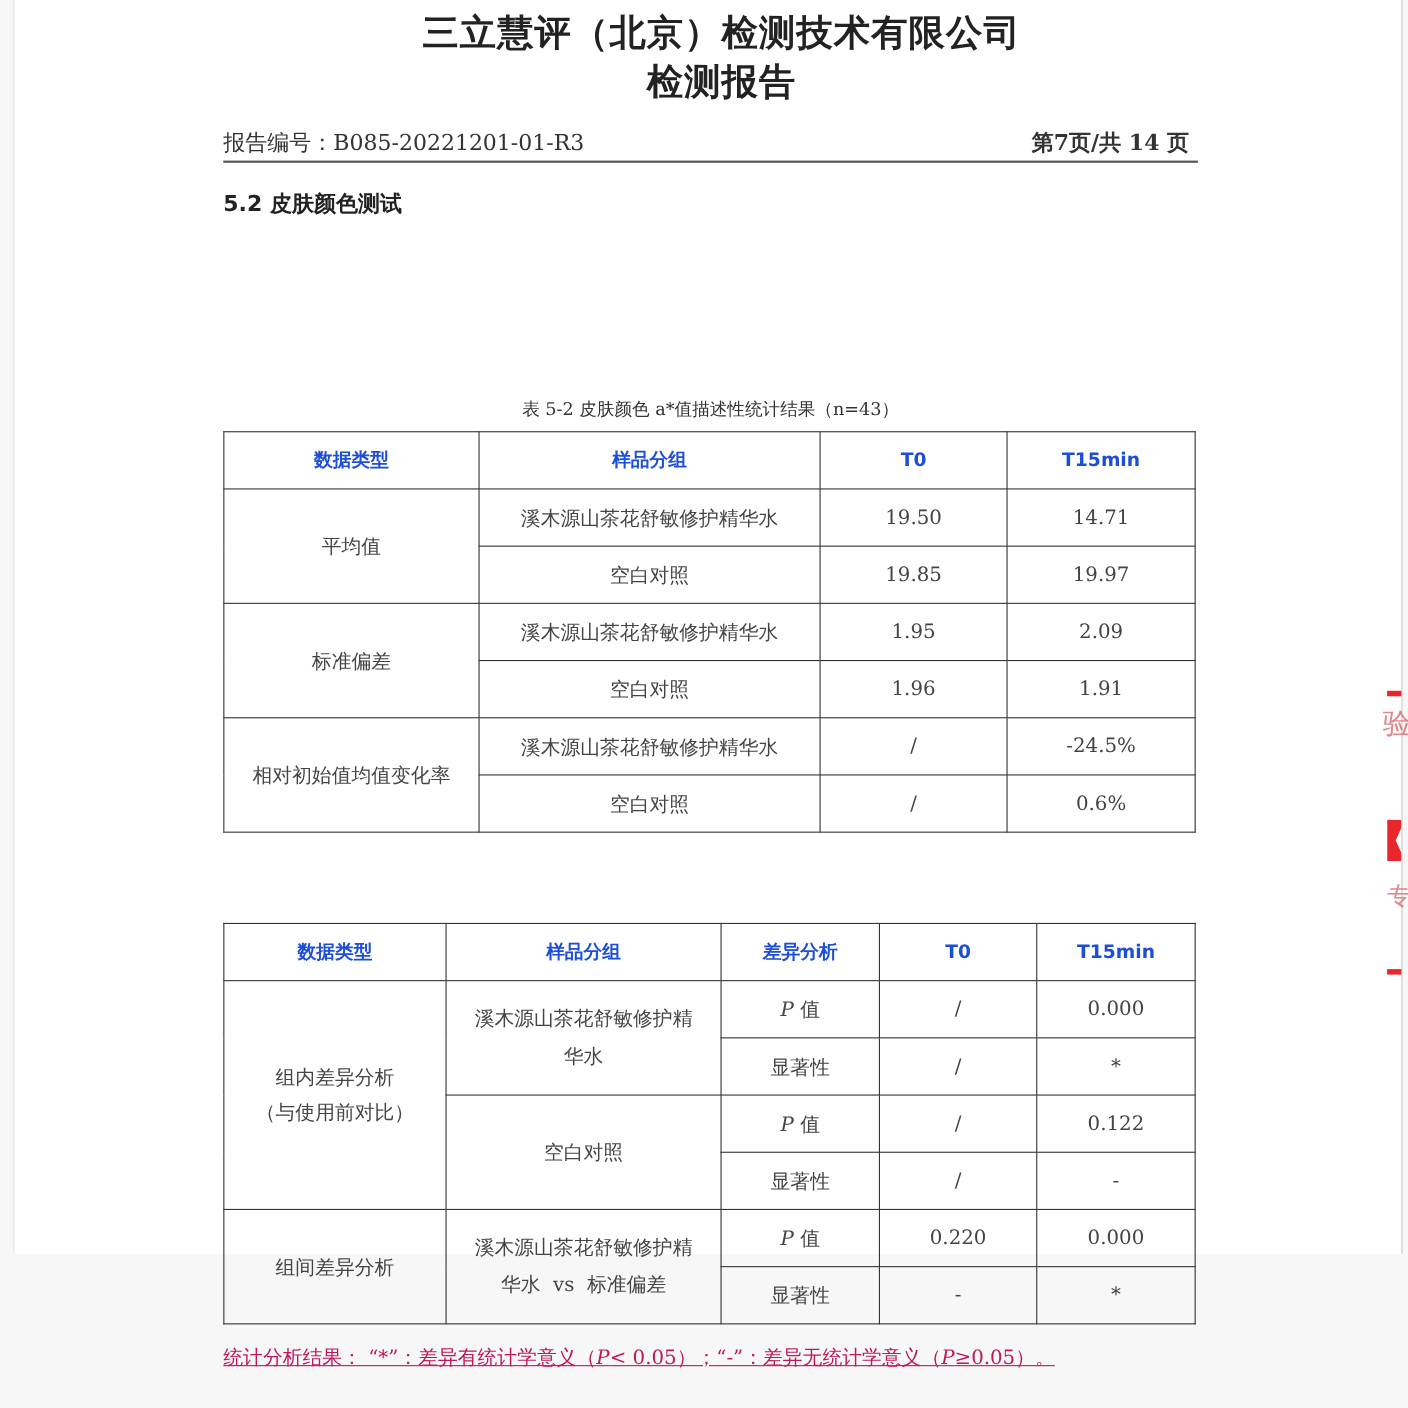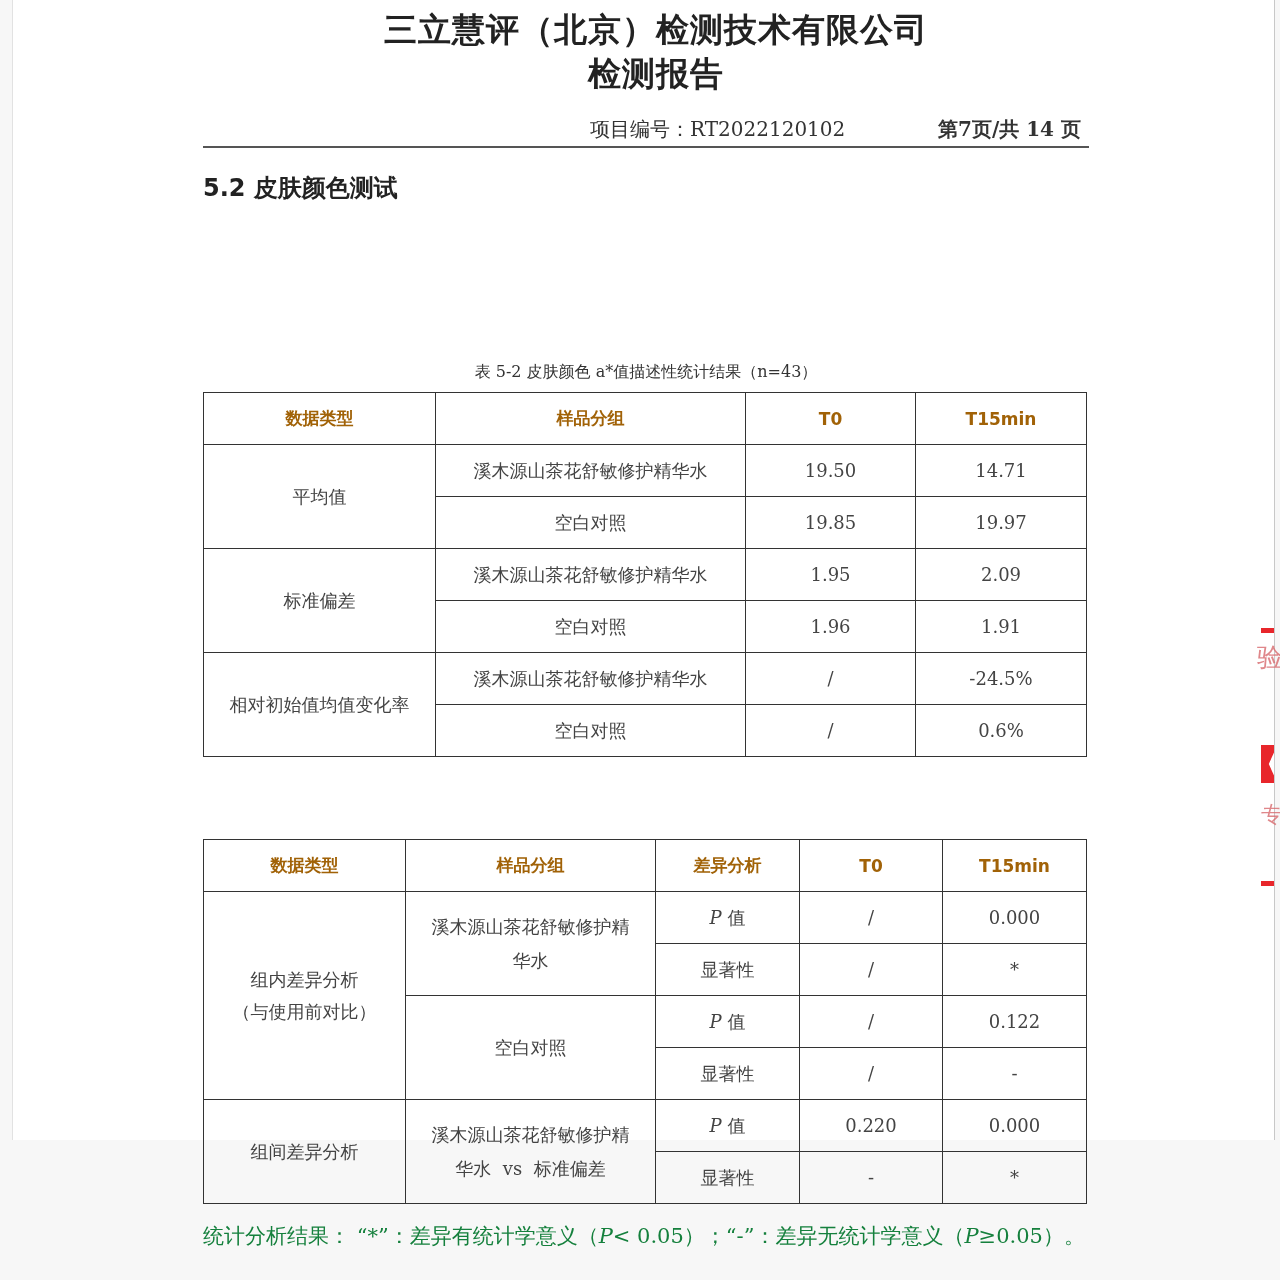--- a/index.html
+++ b/index.html
@@ -31,21 +31,21 @@
     border-bottom: 2px solid #555;
     font-size: 20px; color: #333;
   }
   .meta span { position: absolute; top: 0; white-space: nowrap; }
   .meta .m1 { left: 0; }
   .meta .m2 { left: 387px; }
   .meta .m3 { right: 8px; font-weight: bold; }
   .section {
     position: absolute; top: 172px; left: 190px;
     font-family: "DejaVu Sans", "Liberation Sans", sans-serif;
-    font-weight: bold; font-size: 24px; color: #222;
+    font-weight: bold; font-size: 20px; color: #222;
   }
   .para {
     position: absolute; top: 218px; left: 190px; width: 886px;
     font-size: 20px; line-height: 50px; color: #333;
     text-indent: 2em; text-align: justify;
   }
   .caption {
     position: absolute; left: 190px; width: 886px; text-align: center;
     font-size: 16px; color: #333;
   }
@@ -53,43 +53,43 @@
     position: absolute; left: 190px; width: 883px;
     border-collapse: collapse; table-layout: fixed;
     font-size: 18px; color: #444;
   }
   table.t td, table.t th {
     border: 1.5px solid #333; text-align: center; vertical-align: middle;
     padding: 0 6px; height: 51px;
   }
   table.t th {
     font-family: "DejaVu Sans", "Liberation Sans", sans-serif;
-    font-weight: bold; font-size: 17px; color: #a16207;
+    font-weight: bold; font-size: 17px; color: #1d4ed8;
   }
   .ital { font-style: italic; }
   .footnote {
     position: absolute; top: 1222px; left: 190px; width: 900px;
-    font-size: 21px; color: #15803d; white-space: nowrap;
+    font-size: 18px; color: #be185d; white-space: nowrap; text-decoration: underline;
   }
   .stamp-bar { position: absolute; background: #e8262b; }
   .stamp-char {
     position: absolute; color: #d86a6e; font-size: 26px; opacity: 0.8;
     font-family: "DejaVu Sans", sans-serif;
   }
 </style>
 </head>
 <body>
 
 <div class="page">
 
   <div class="title1">三立慧评（北京）检测技术有限公司</div>
   <div class="title2">检测报告</div>
 
   <div class="meta">
-    <span class="m2">项目编号：RT2022120102</span>
+    <span class="m1">报告编号：B085-20221201-01-R3</span>
     <span class="m3">第7页/共 14 页</span>
   </div>
 
   <div class="section">5.2 皮肤颜色测试</div>
 
   <div class="caption" style="top:362px;">表 5-2  皮肤颜色 a*值描述性统计结果（n=43）</div>
   <table class="t" style="top:392px;">
     <colgroup>
         <col style="width:232px">
         <col style="width:310px">

